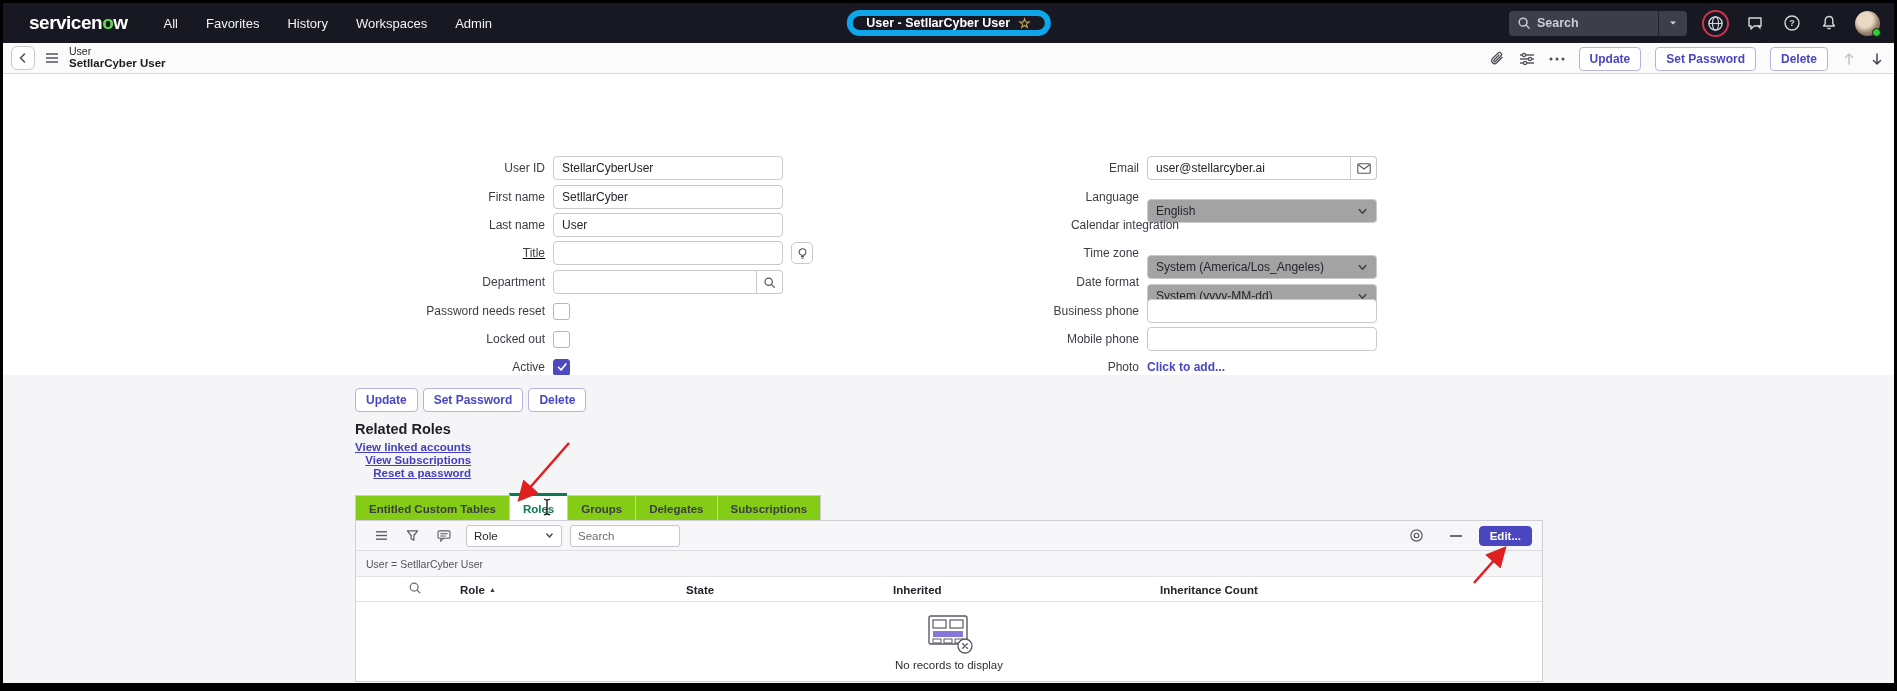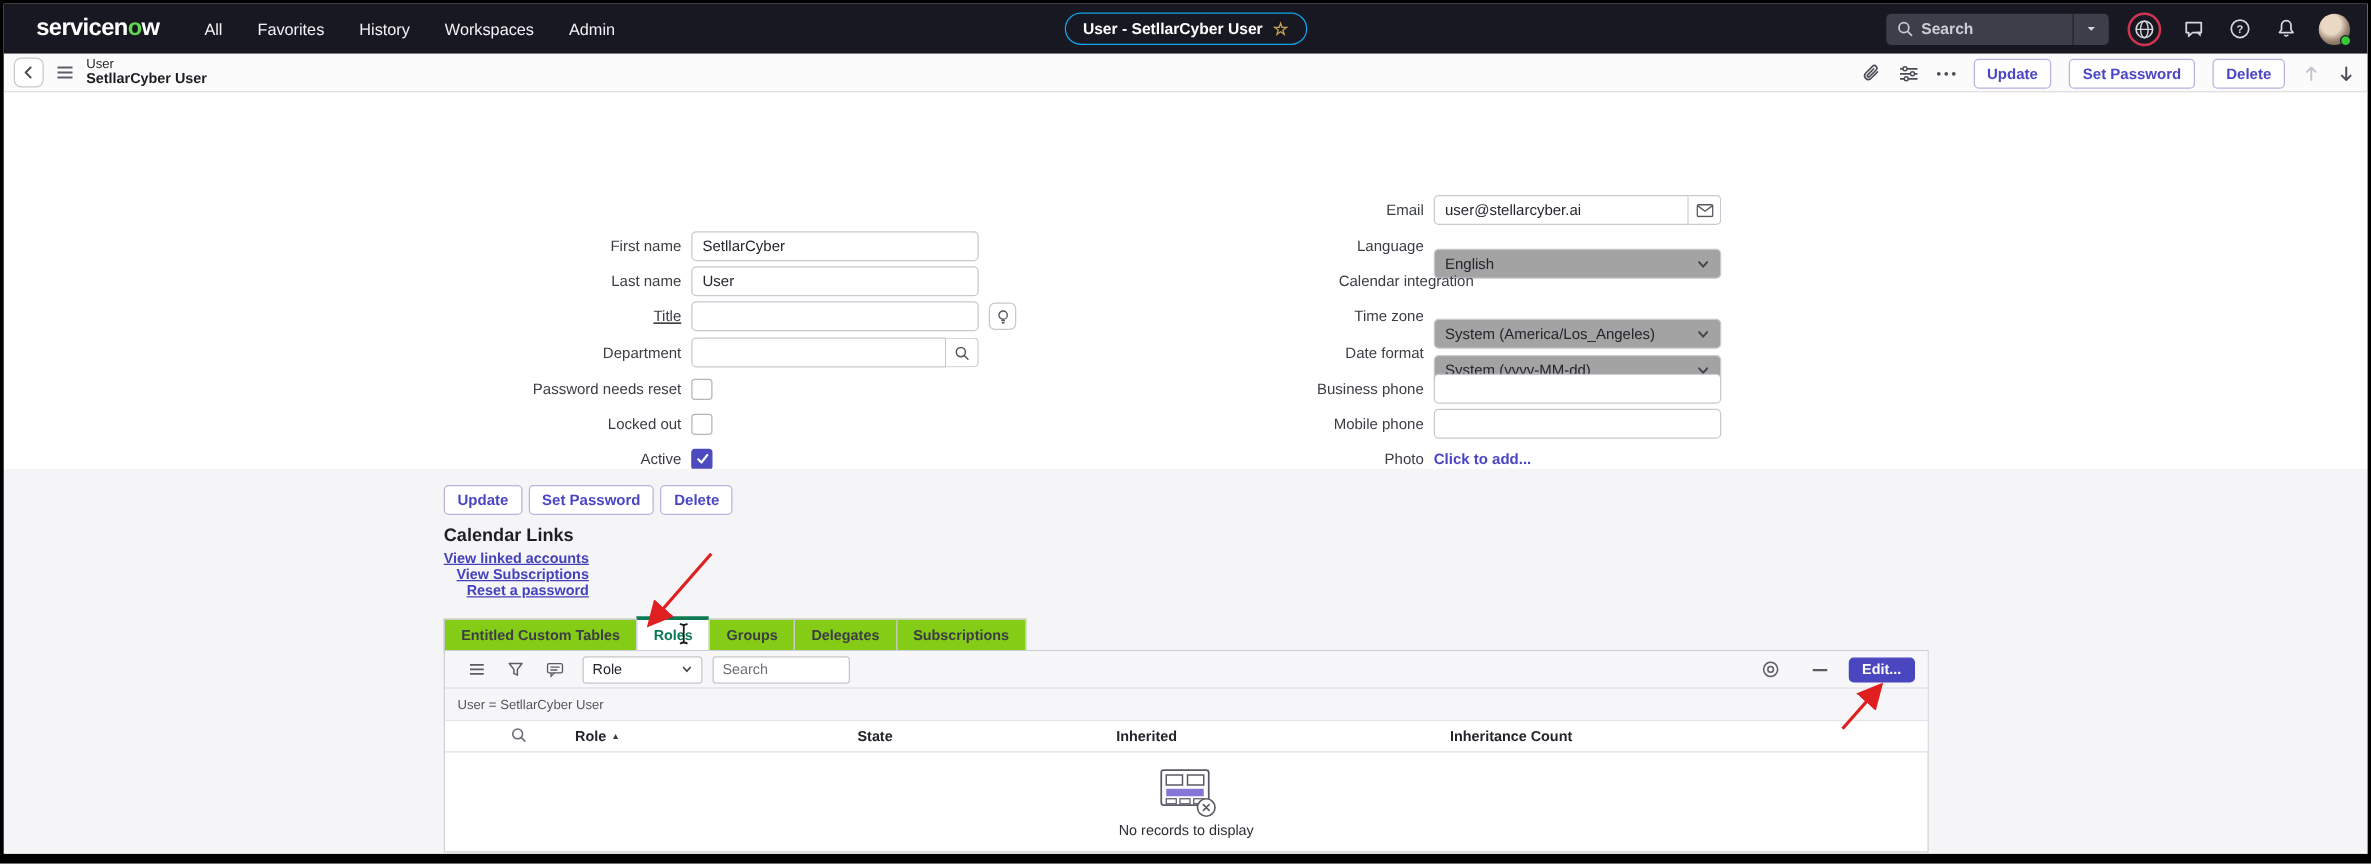--- a/index.html
+++ b/index.html
@@ -6,21 +6,21 @@
   html,body { width:1897px; height:691px; font-family:"Liberation Sans", sans-serif; }
   .frame { position:relative; width:1897px; height:691px; background:#000; overflow:hidden; }
   .screen { position:absolute; left:3px; top:3px; width:1891px; height:680px; background:#ffffff; overflow:hidden; }
 
   
   .topbar { position:absolute; left:0; top:0; width:100%; height:40px; background:#181822; display:flex; align-items:center; }
   .logo { margin-left:26px; font-size:19px; font-weight:bold; color:#fff; letter-spacing:-0.5px; display:flex; align-items:center; }
   .logo .green-o { color:#62d84e; }
   .topnav { display:flex; gap:28px; margin-left:36px; }
   .topnav .nav-item { color:#f2f2f5; font-size:13px; cursor:pointer; }
-  .context-pill { position:absolute; left:50%; transform:translateX(-50%); top:7px; height:26px; border:1px solid #0ea5e9; border-radius:14px; display:flex; align-items:center; padding:0 14px; color:#fff; font-size:12.5px; font-weight:bold; gap:8px; }
+  .context-pill { position:absolute; left:50%; transform:translateX(-50%); top:7px; height:26px; border:6px solid #0ea5e9; border-radius:14px; display:flex; align-items:center; padding:0 14px; color:#fff; font-size:12.5px; font-weight:bold; gap:8px; }
   .context-pill .star { color:#c9a54d; font-size:14px; line-height:1; }
   .top-right { position:absolute; right:14px; top:0; height:40px; display:flex; align-items:center; gap:15px; }
   .gsearch { display:flex; align-items:center; background:#3e3e4a; border-radius:4px; height:25px; width:178px; overflow:hidden; }
   .gsearch .mag { color:#c9c9d2; margin:0 6px 0 8px; display:flex; }
   .gsearch input { flex:1; background:transparent; border:none; outline:none; color:#e8e8ee; font-size:12.5px; font-weight:bold; width:90px; font-family:"Liberation Sans",sans-serif; }
   .gsearch input::placeholder { color:#cdcdd6; opacity:1; }
   .gsearch .divider { width:1px; height:25px; background:#23232c; }
   .gsearch .caret-zone { width:28px; display:flex; align-items:center; justify-content:center; color:#d6d6de; height:100%; }
   .top-icon { color:#d6d6de; display:flex; align-items:center; justify-content:center; width:22px; height:22px; cursor:pointer; }
   .globe-wrap { width:27px; height:27px; border:2px solid #cf3550; border-radius:50%; display:flex; align-items:center; justify-content:center; color:#d6d6de; }
@@ -215,20 +215,24 @@
       <span class="nav-arrow enabled">
         <svg class="ic" width="14" height="14" viewBox="0 0 14 14">
               <path d="M7 2 V12 M3.5 8.5 L7 12 L10.5 8.5" fill="none" stroke="currentColor" stroke-width="1.6" stroke-linecap="round" stroke-linejoin="round"></path>
             </svg>
       </span>
     </div>
   </div>
 
   <div class="form-body">
 
+    <div class="frow" style="left:380px; top:82px;">
+      <span class="lbl">User ID</span>
+      <input class="tinput" value="StellarCyberUser" style="">
+    </div>
     <div class="frow" style="left:380px; top:111px;">
       <span class="lbl">First name</span>
       <input class="tinput" value="SetllarCyber" style="">
     </div>
     <div class="frow" style="left:380px; top:139px;">
       <span class="lbl">Last name</span>
       <input class="tinput" value="User" style="">
     </div>
     <div class="frow" style="left:380px; top:167px;text-decoration:underline;">
       <span class="lbl">Title</span>
@@ -343,21 +347,21 @@
     </div>
   </div>
 
   <div class="lower">
     <div class="footer-btns">
       <button class="btn-secondary">Update</button>
       <button class="btn-secondary">Set Password</button>
       <button class="btn-secondary">Delete</button>
     </div>
 
-    <div class="rl-head">Calendar Links</div>
+    <div class="rl-head">Related Roles</div>
     <div class="rl-links">
       <a>View linked accounts</a>
       <a>View Subscriptions</a>
       <a>Reset a password</a>
     </div>
 
     <div class="tabs">
       <div class="tab">Entitled Custom Tables</div>
       <div class="tab active">Roles</div>
       <div class="tab">Groups</div>

